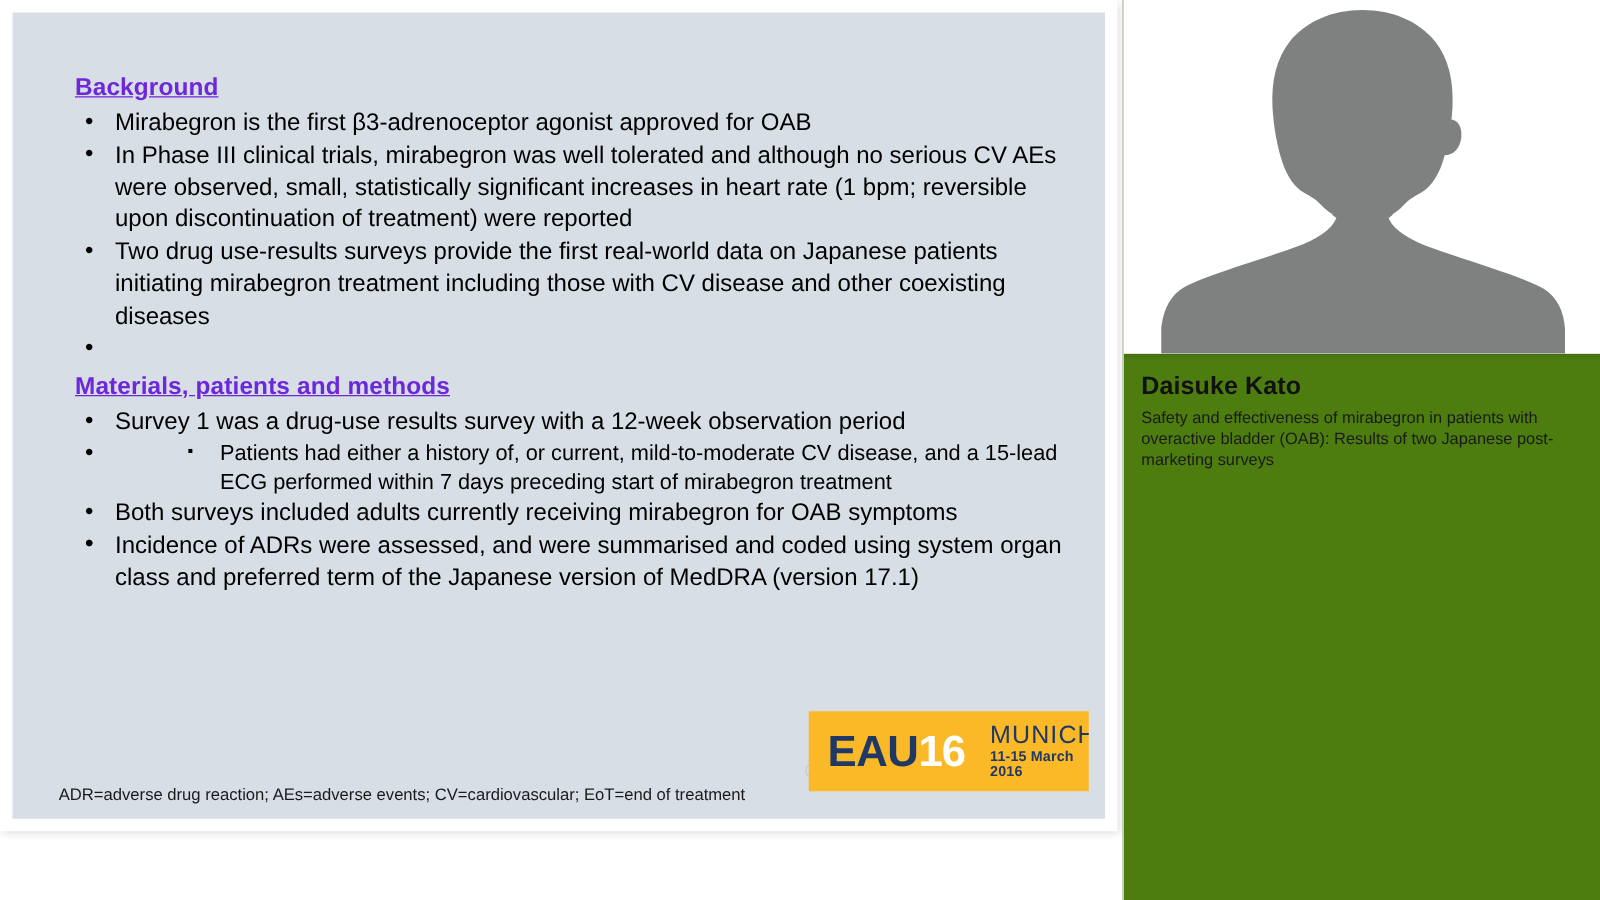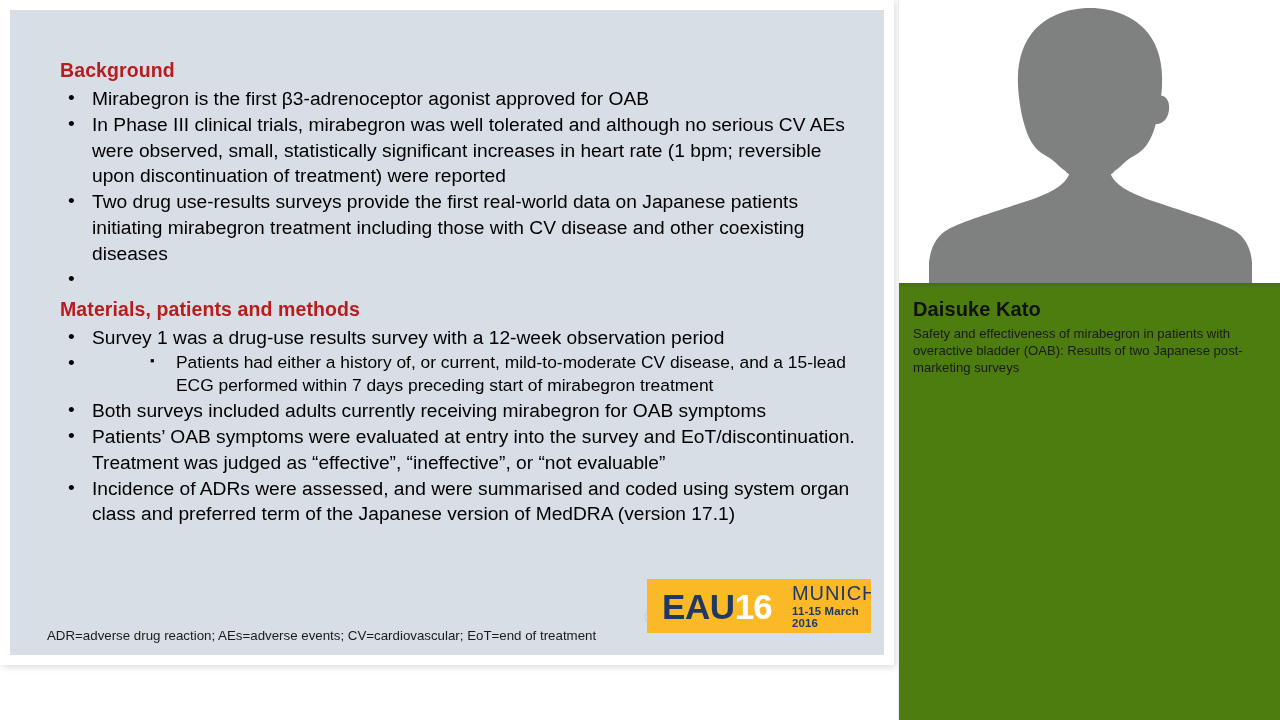--- a/index.html
+++ b/index.html
@@ -40,21 +40,22 @@
   #slide-body {
     position: absolute;
     left: 50px;
     top: 48px;
     width: 800px;
   }
 
   .section-heading {
     font-size: 19.5px;
     font-weight: bold;
-    color: #b91c1c;
+    color: #6d28d9;
+    text-decoration: underline;
     letter-spacing: 0.1px;
     margin: 0 0 2px 0;
     line-height: 1.33;
   }
   .section-block { margin-bottom: 0; }
   .section-gap { height: 30px; }
 
   ul.bullets {
     list-style: none;
     margin: 0;
@@ -115,21 +116,21 @@
     letter-spacing: 0.4px;
     user-select: none;
   }
 
   
   #eau-logo {
     position: absolute;
     right: 13px;
     bottom: 22px;
     width: 224px;
-    height: 54px;
+    height: 64px;
     background: #fcb927;
     display: flex;
     align-items: center;
     overflow: hidden;
   }
   #eau-logo .logo-left {
     display: flex;
     align-items: baseline;
     padding-left: 15px;
   }
@@ -264,21 +265,20 @@
                 <span>Patients had either a history of, or current, mild-to-moderate CV disease, and a 15-lead ECG performed within 7 days preceding start of mirabegron treatment</span>
               </li>
             </ul>
           </li>
           <li>
             <span class="bmark">•</span>
             <span>Both surveys included adults currently receiving mirabegron for OAB symptoms</span>
           </li>
           <li>
             <span class="bmark">•</span>
-            <span>Patients’ OAB symptoms were evaluated at entry into the survey and EoT/discontinuation. Treatment was judged as “effective”, “ineffective”, or “not evaluable”</span>
           </li>
           <li>
             <span class="bmark">•</span>
             <span>Incidence of ADRs were assessed, and were summarised and coded using system organ class and preferred term of the Japanese version of MedDRA (version 17.1)</span>
           </li>
         </ul>
       </div>
 
     </div>
 

